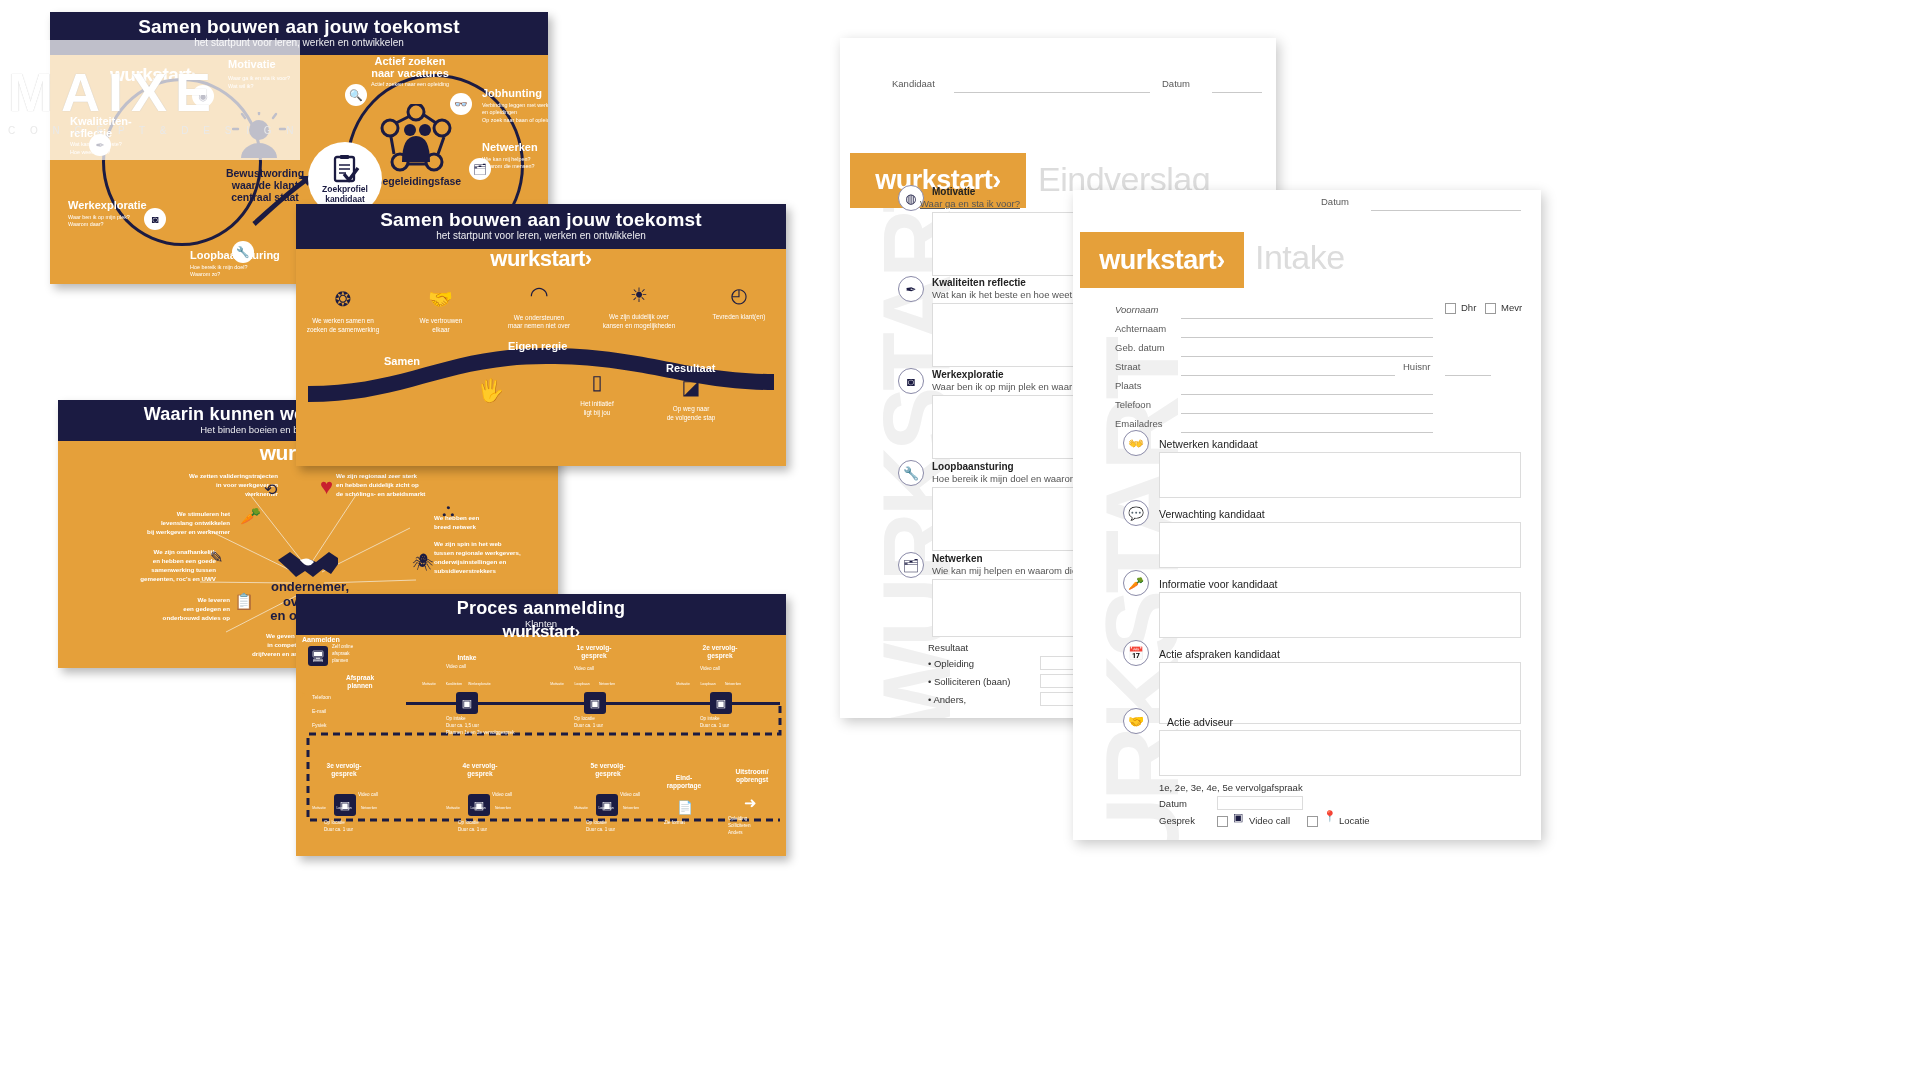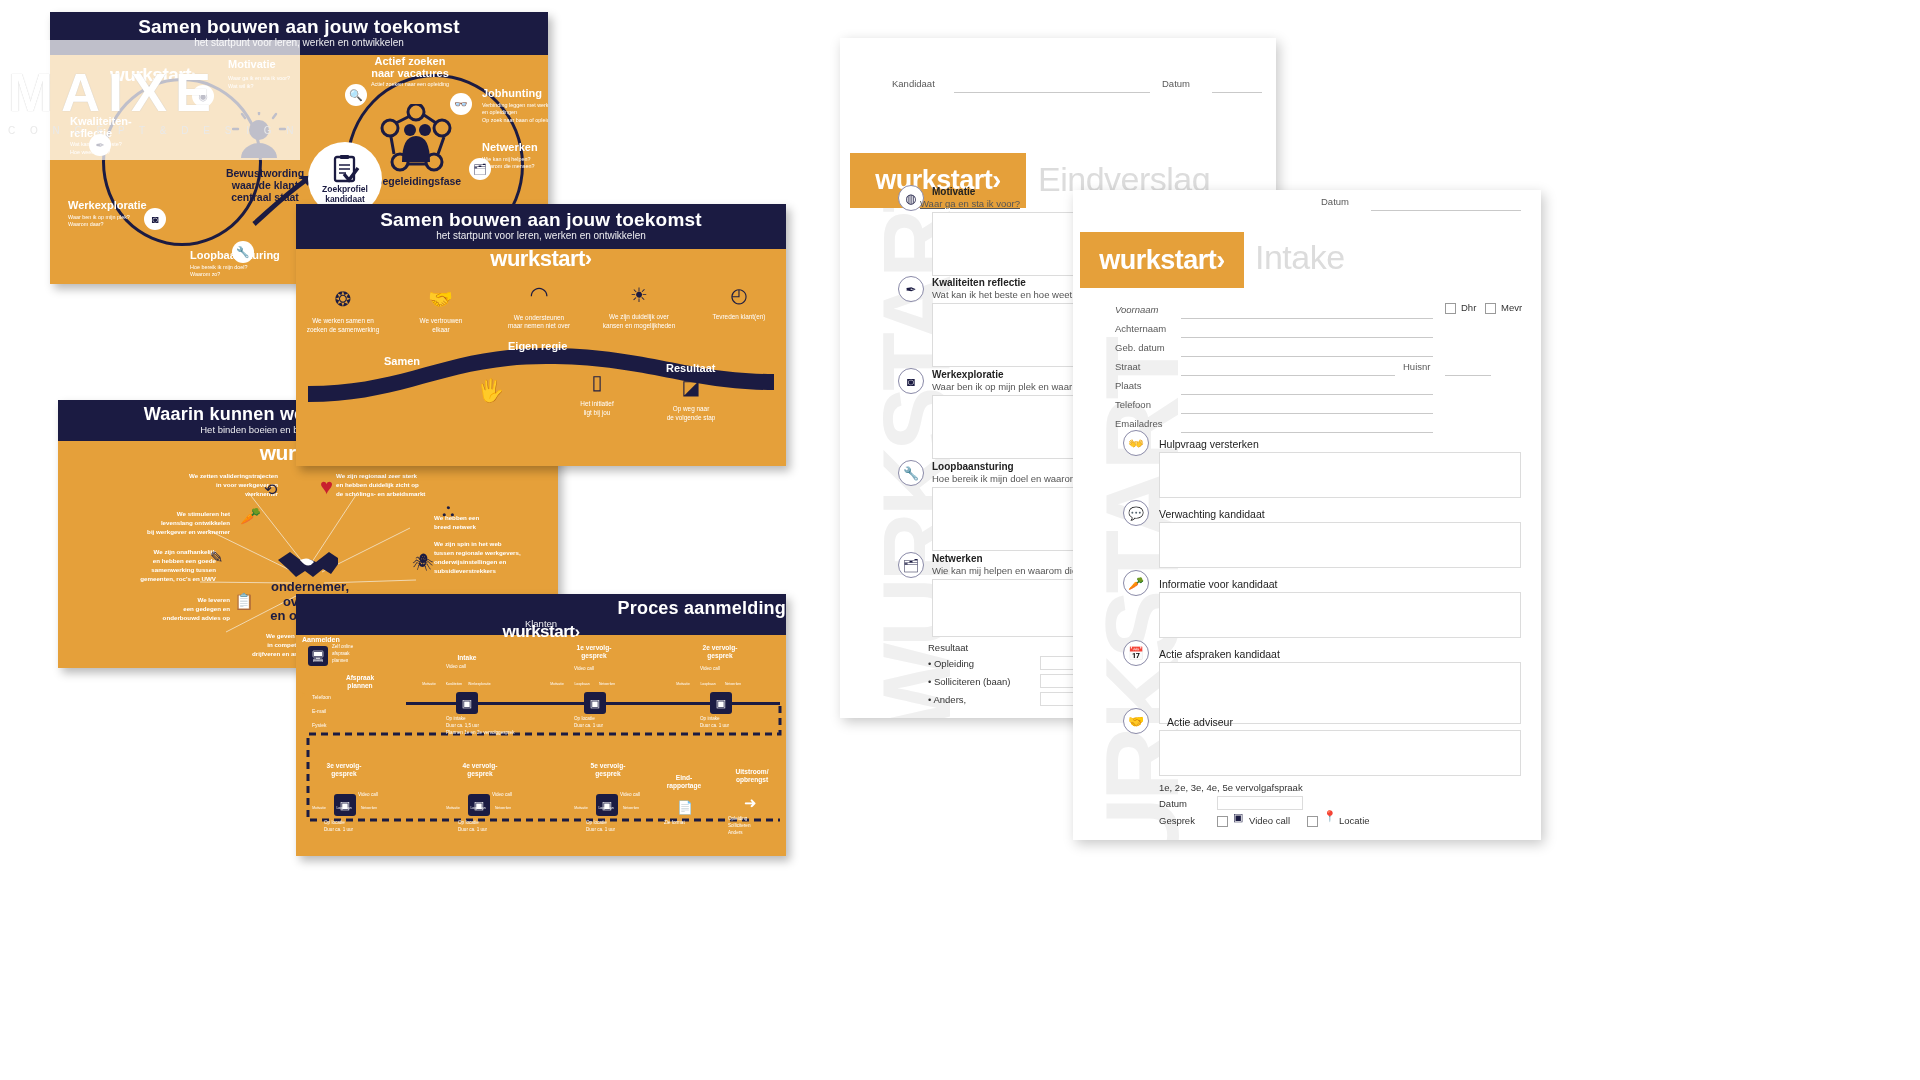--- a/index.html
+++ b/index.html
@@ -47,21 +47,21 @@
   #card3 .bar { padding:5px 0 6px; }
   #card3 .bar .t1 { font-size:18px; }
   #card3 .bar .t2 { font-size:9.5px; }
   #card3 .logo { position:absolute; left:0; right:0; top:41px; text-align:center; font-size:21px; }
   .sp { position:absolute; color:#fff; font-size:6.2px; line-height:1.45; font-weight:bold; }
   #card3 .center { position:absolute; text-align:center; color:#1B1B42; font-weight:bold; font-size:13px; line-height:1.12; }
 
   
   #card4 { left:296px; top:594px; width:490px; height:262px; z-index:25; }
   #card4 .bar { padding:5px 0 6px; }
-  #card4 .bar .t1 { font-size:18px;text-align:right; }
+  #card4 .bar .t1 { font-size:18px; }
   #card4 .bar .t2 { font-size:9.5px; }
   #card4 .logo { position:absolute; left:0; right:0; top:28px; text-align:center; font-size:17px; }
   .pnode { position:absolute; width:22px; height:22px; background:#1B1B42; border-radius:3px; display:flex; align-items:center; justify-content:center; color:#fff; font-size:11px; }
   .ptitle { position:absolute; color:#fff; font-weight:bold; font-size:6.6px; line-height:1.15; text-align:center; }
   .pnote { position:absolute; color:#fff; font-size:4.6px; line-height:1.5; }
   .track { position:absolute; background:#1B1B42; height:3px; }
   .minirow { position:absolute; display:flex; gap:3px; }
   .minirow span { color:#fff; font-size:3.4px; width:22px; text-align:center; line-height:1.2; }
 
   
@@ -526,21 +526,21 @@
     <div class="fieldlabel" style="left:330px; top:171px;">Huisnr</div>
     <div class="fieldline" style="left:372px; top:185px; width:46px;"></div>
     <div class="fieldlabel" style="left:42px; top:190px;">Plaats</div>
     <div class="fieldline" style="left:108px; top:204px; width:252px;"></div>
     <div class="fieldlabel" style="left:42px; top:209px;">Telefoon</div>
     <div class="fieldline" style="left:108px; top:223px; width:252px;"></div>
     <div class="fieldlabel" style="left:42px; top:228px;">Emailadres</div>
     <div class="fieldline" style="left:108px; top:242px; width:252px;"></div>
 
     <div class="secicon" style="left:50px; top:240px;">👐</div>
-    <div class="sectitle" style="left:86px; top:248px; font-weight:normal; font-size:10.5px;">Hulpvraag versterken</div>
+    <div class="sectitle" style="left:86px; top:248px; font-weight:normal; font-size:10.5px;">Netwerken kandidaat</div>
     <div class="inpbox" style="left:86px; top:262px; width:362px; height:46px;"></div>
 
     <div class="secicon" style="left:50px; top:310px;">💬</div>
     <div class="sectitle" style="left:86px; top:318px; font-weight:normal; font-size:10.5px;">Verwachting kandidaat</div>
     <div class="inpbox" style="left:86px; top:332px; width:362px; height:46px;"></div>
 
     <div class="secicon" style="left:50px; top:380px;">🥕</div>
     <div class="sectitle" style="left:86px; top:388px; font-weight:normal; font-size:10.5px;">Informatie voor kandidaat</div>
     <div class="inpbox" style="left:86px; top:402px; width:362px; height:46px;"></div>
 

